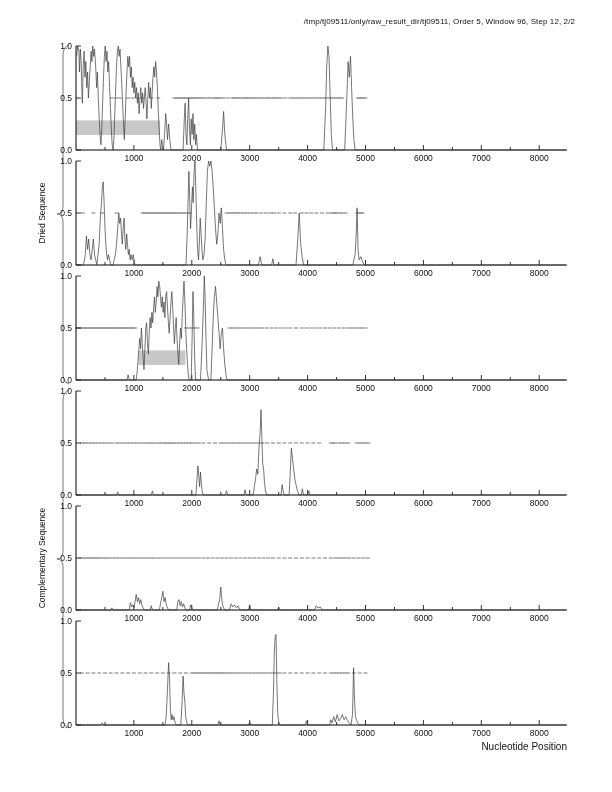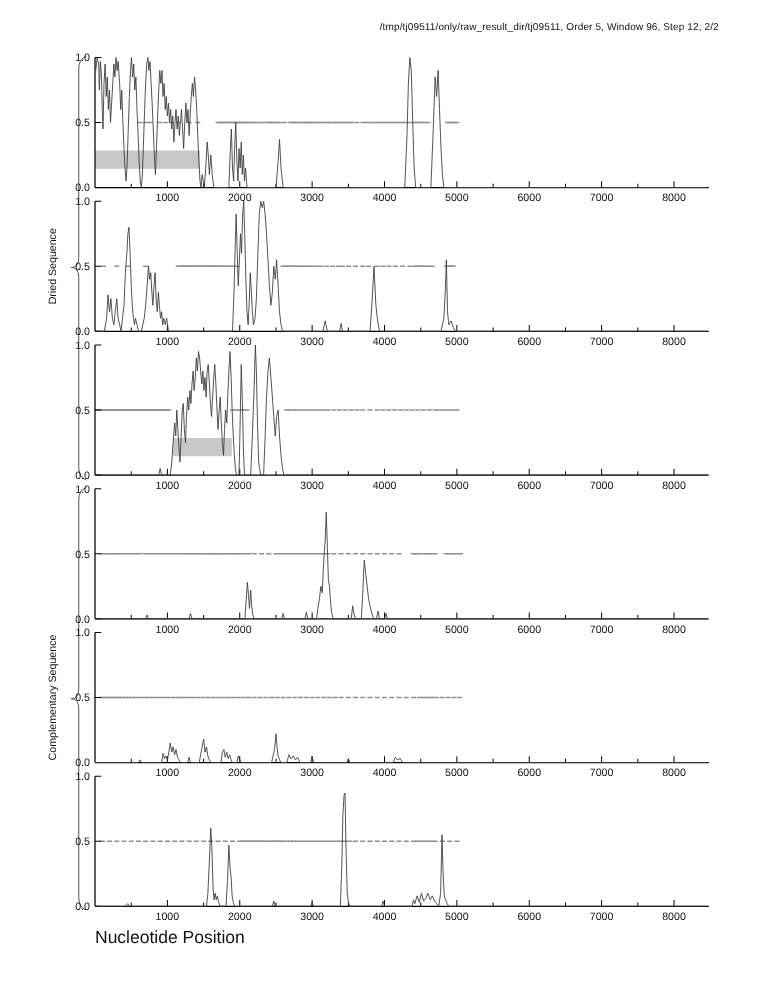--- a/index.html
+++ b/index.html
@@ -6,21 +6,21 @@
   .page{position:relative;width:612px;height:792px;background:#ffffff;overflow:hidden;
         font-family:"Liberation Sans", sans-serif;color:#000;}
   .title{position:absolute;top:17px;left:0;width:575px;text-align:right;font-size:8px;
          letter-spacing:0.1px;color:#111;}
   svg.overlay{position:absolute;left:0;top:0;width:612px;height:792px;overflow:visible;}
   svg.subplot{position:absolute;left:0;width:612px;height:125px;overflow:visible;}
   .grouplabel{position:absolute;width:160px;text-align:center;font-size:8.5px;color:#111;
               transform:rotate(-90deg);}
   .grouplabel.g1{left:-38px;top:208px;}
   .grouplabel.g2{left:-38px;top:553px;}
-  .xlabel{position:absolute;top:741px;left:76px;width:491px;text-align:left;font-size:14px;color:#111;}
+  .xlabel{position:absolute;top:741px;left:76px;width:491px;text-align:right;font-size:10px;color:#111;}
 </style>
 </head>
 <body>
 
 <div class="page">
   <div class="title">/tmp/tj09511/only/raw_result_dir/tj09511, Order 5, Window 96, Step 12, 2/2</div>
 
   <svg class="overlay">
     <path id="brace-0" fill="none" stroke="#555" stroke-width="0.8" d="M 69 45 Q 63 47 63 55 L 63 206 Q 63 214 57 214 Q 63 214 63 222 L 63 374 Q 63 382 69 384"></path>
     <path id="brace-1" fill="none" stroke="#555" stroke-width="0.8" d="M 69 390 Q 63 392 63 400 L 63 551 Q 63 559 57 559 Q 63 559 63 567 L 63 718 Q 63 726 69 728"></path>

